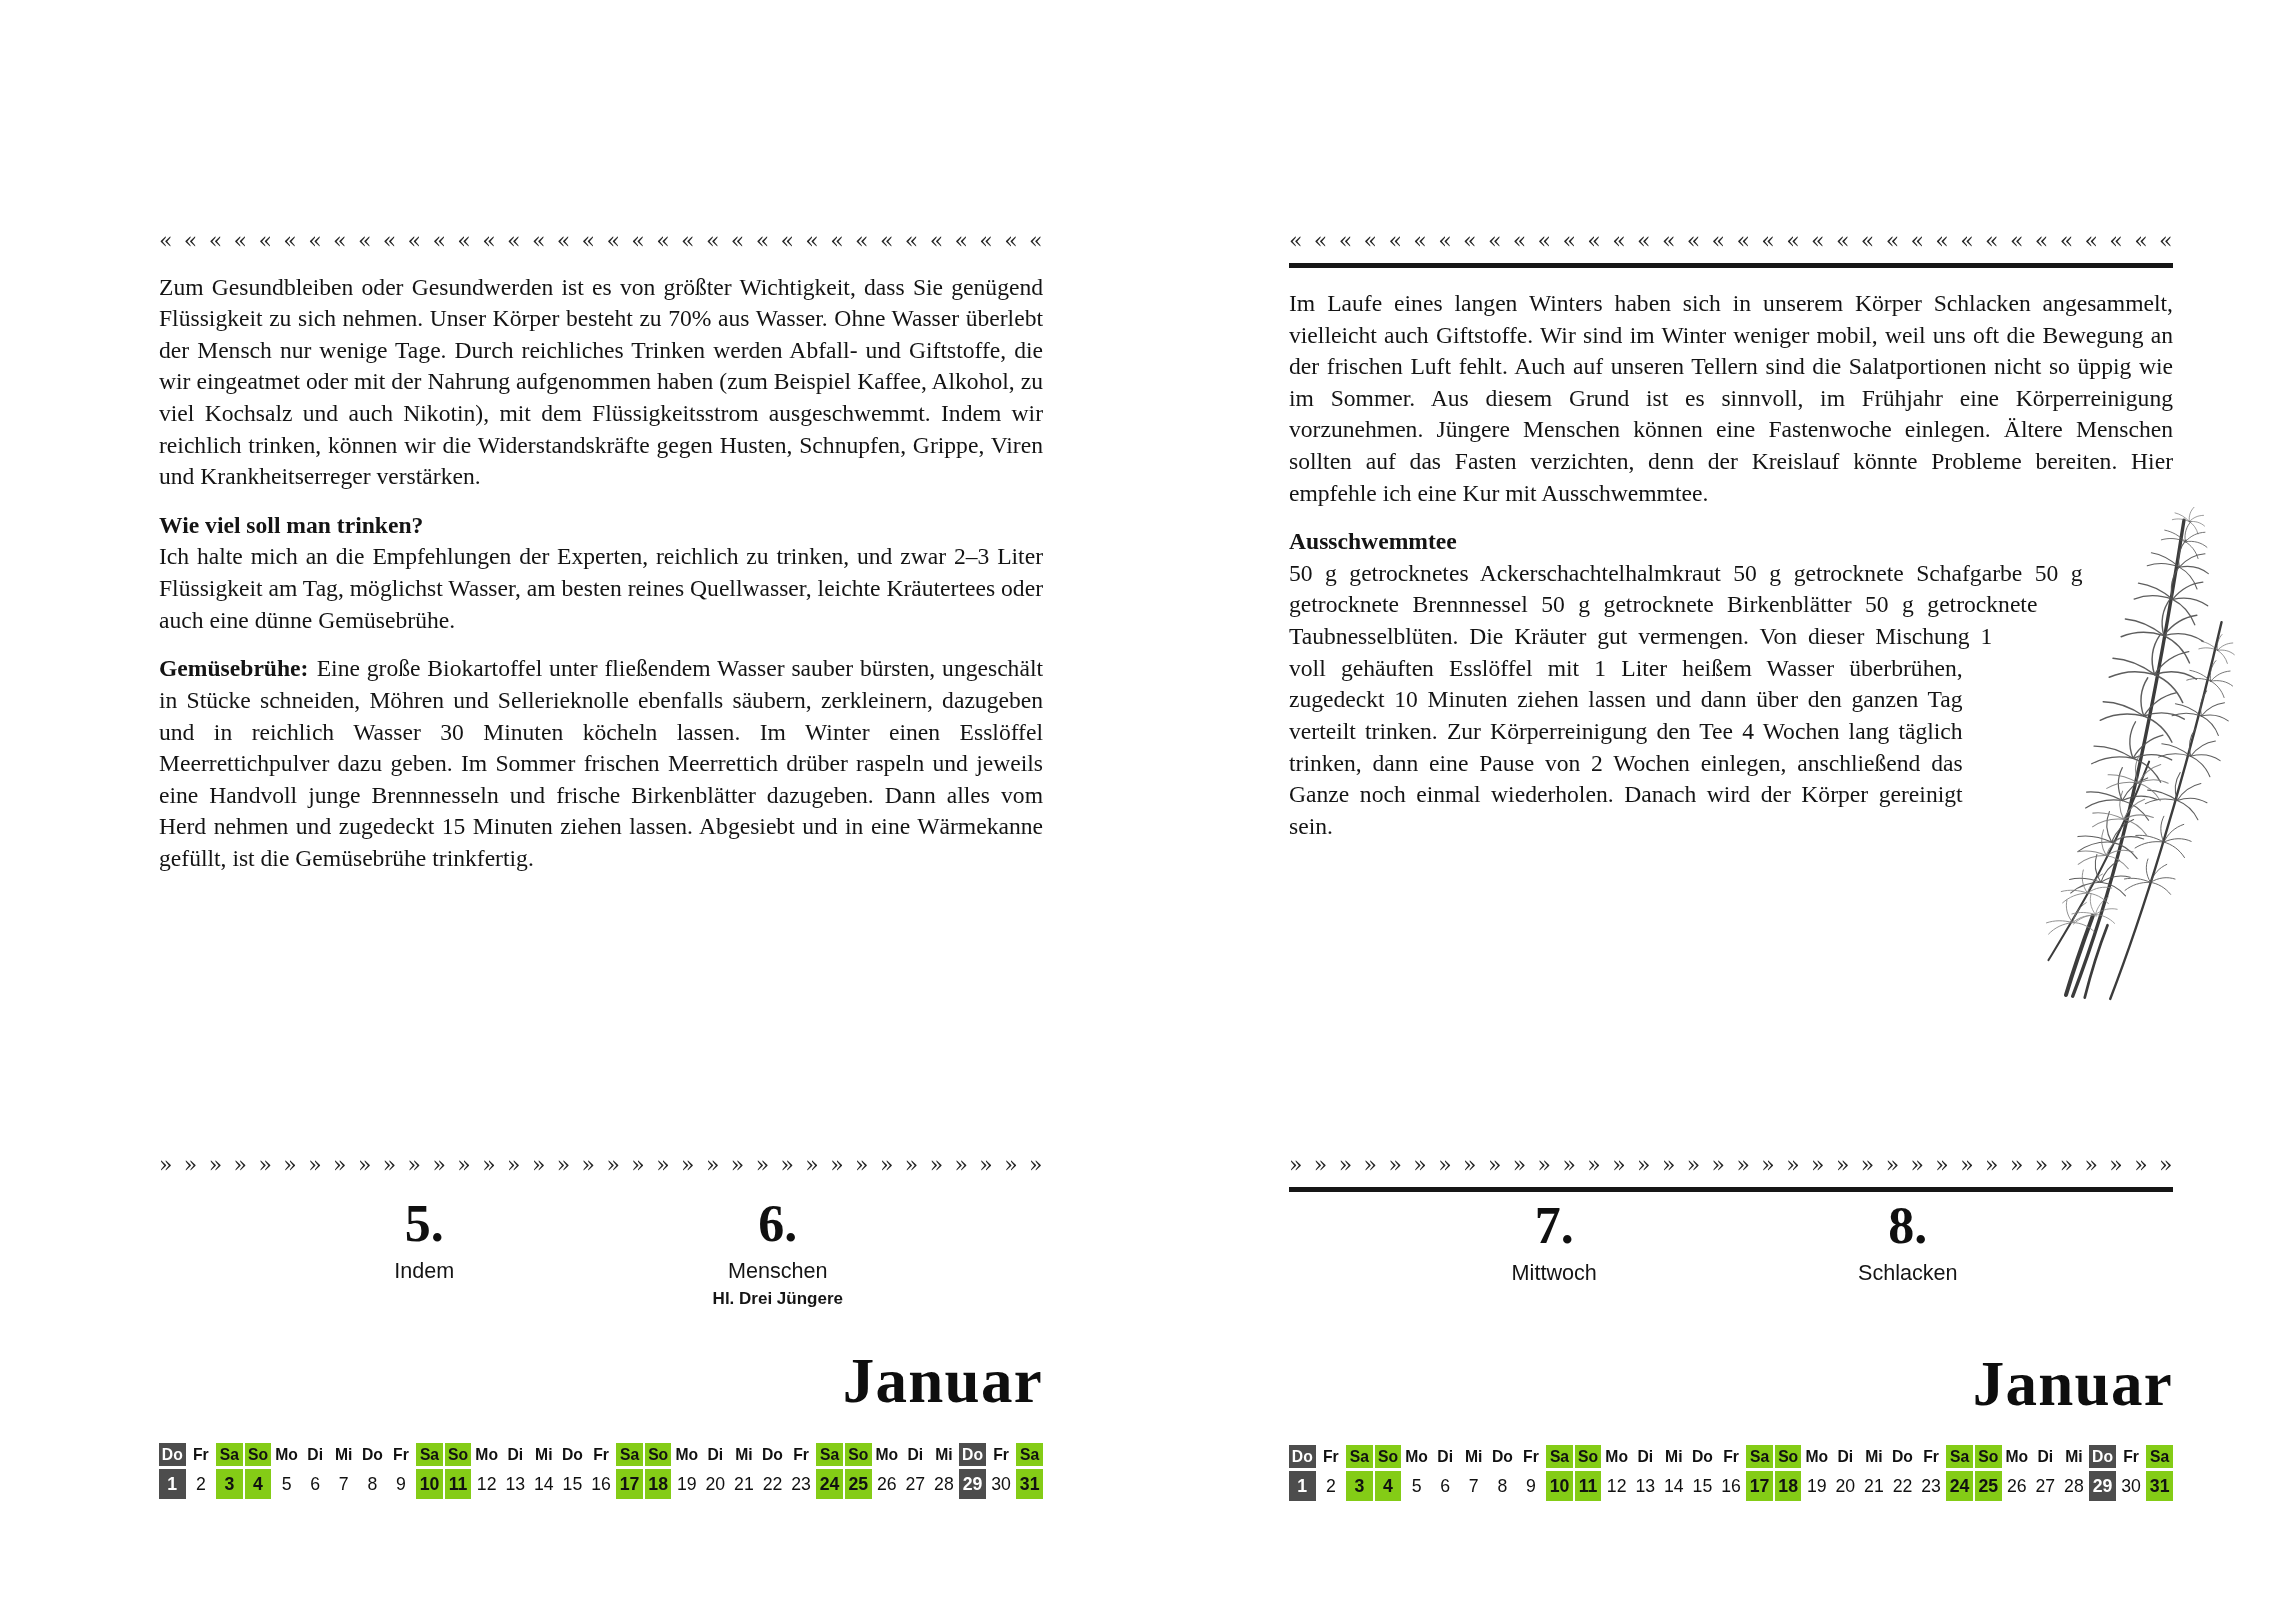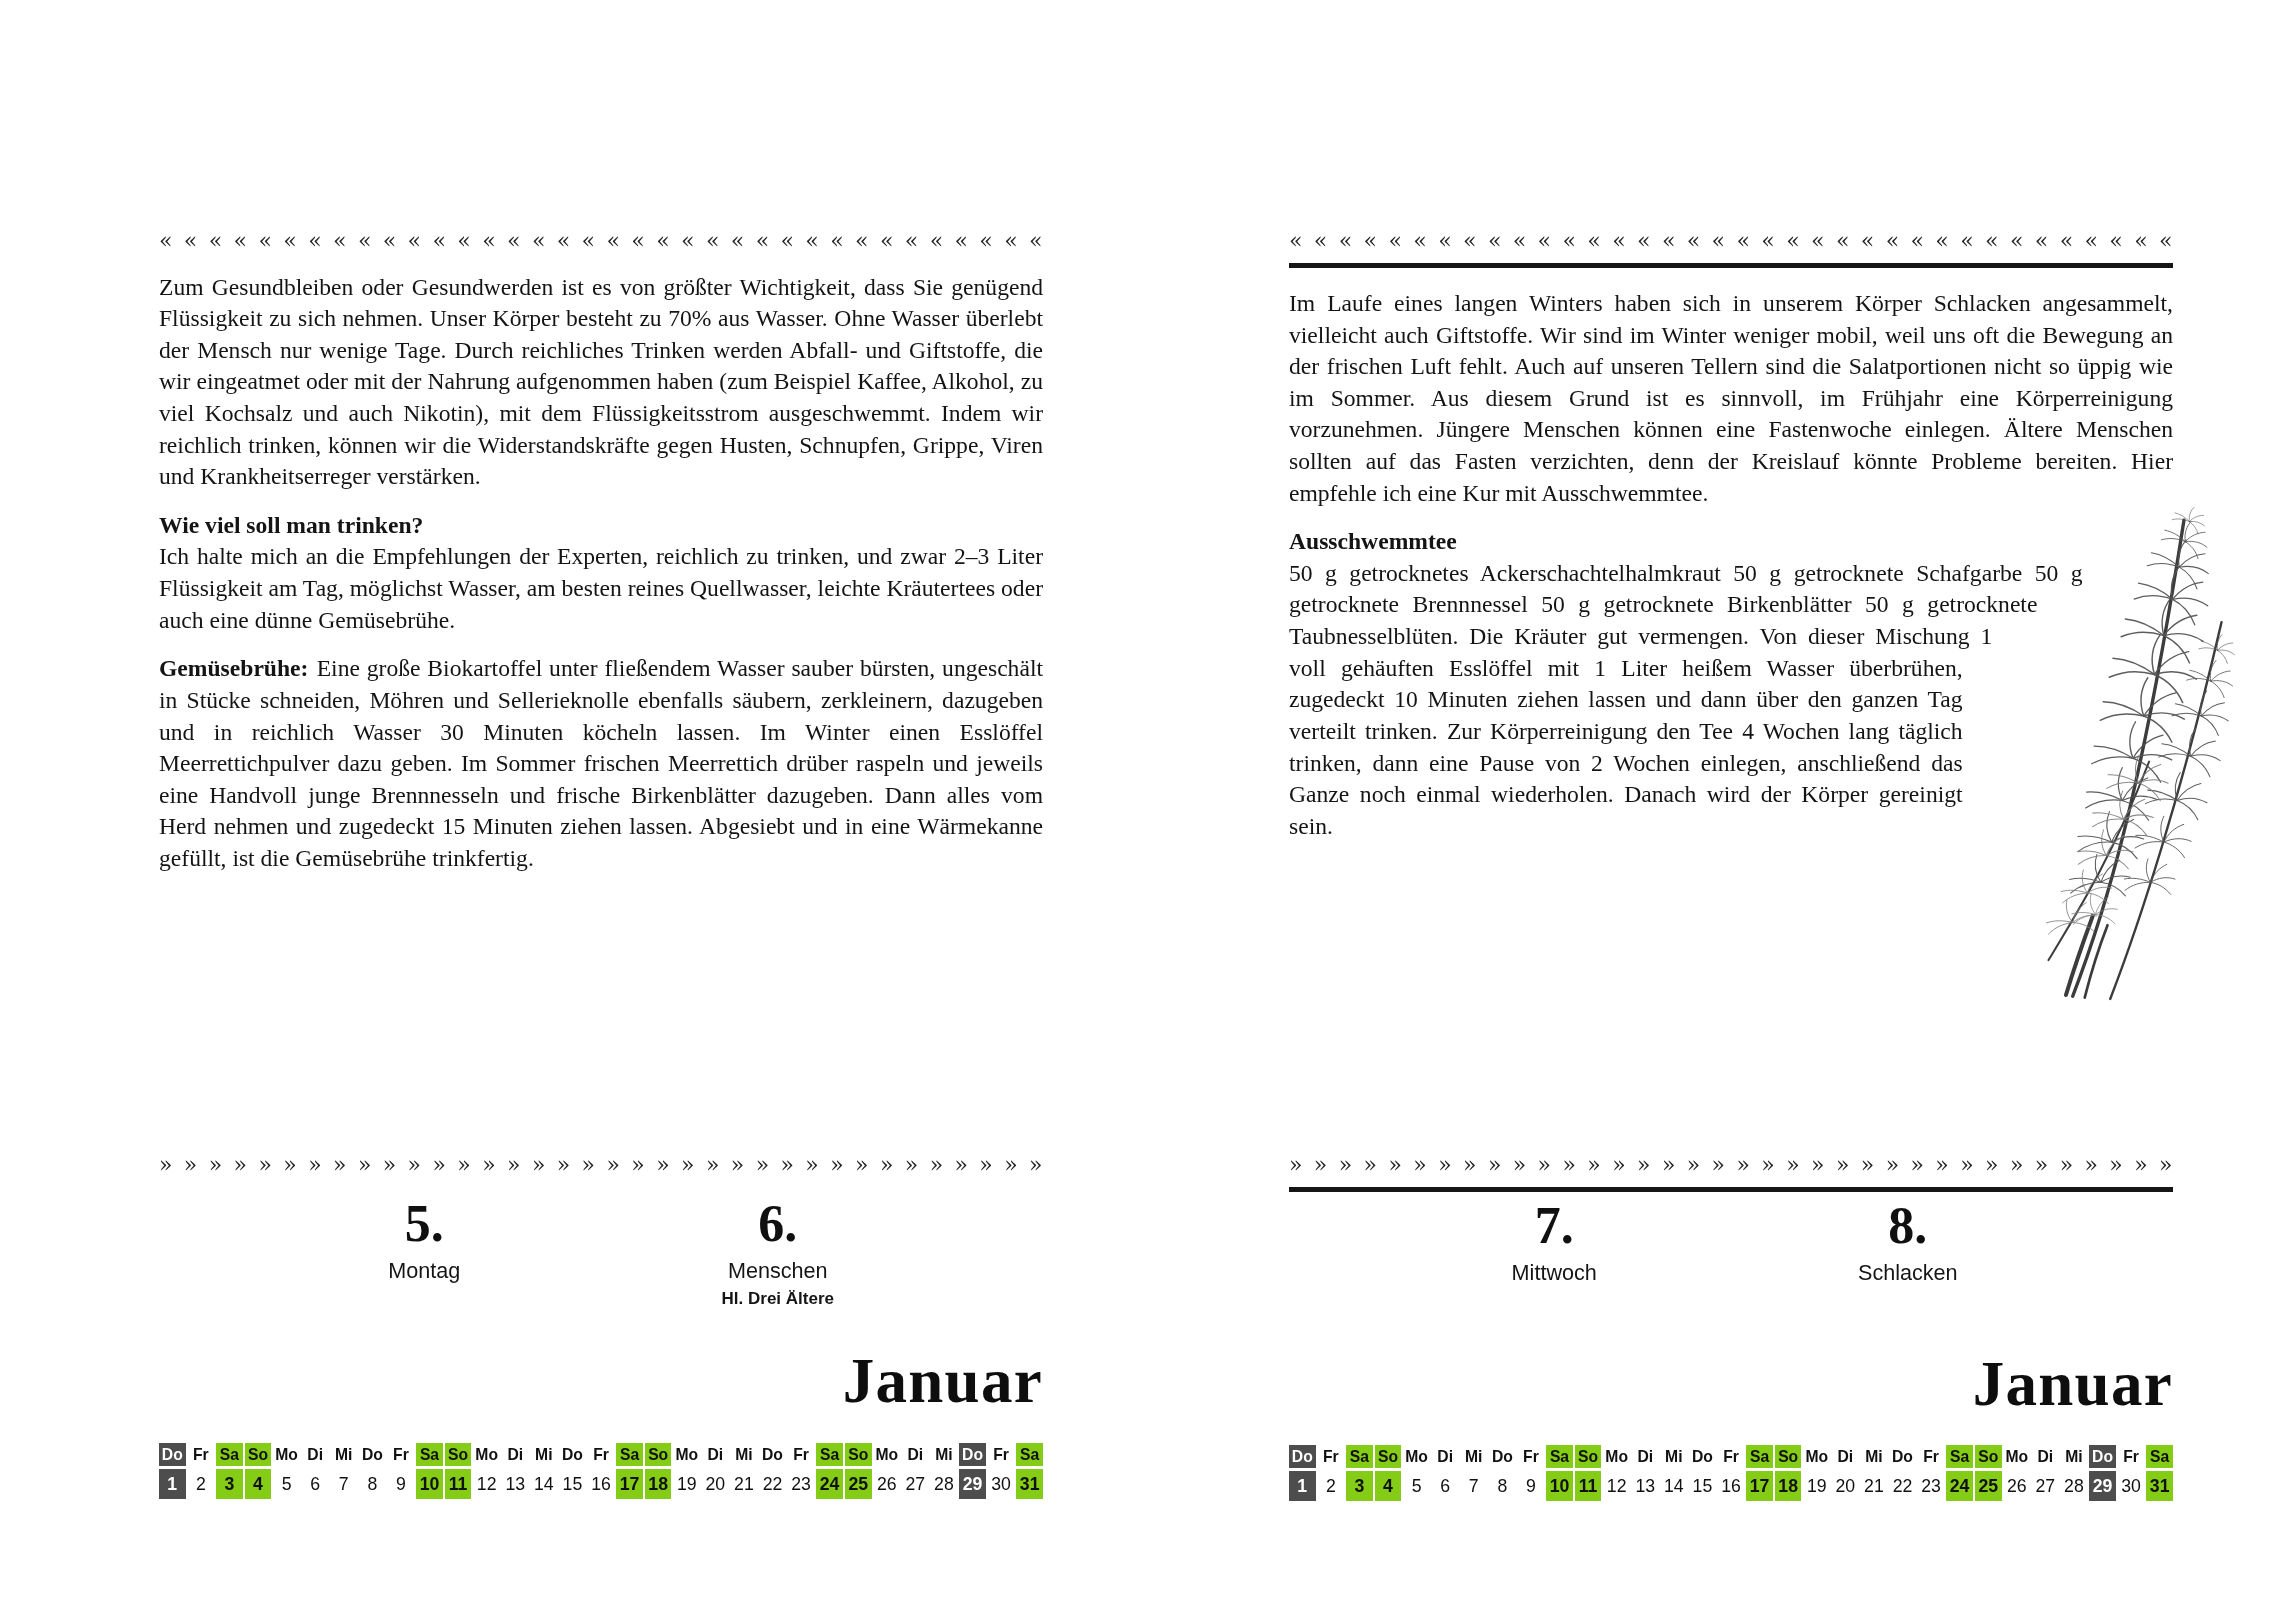--- a/index.html
+++ b/index.html
@@ -166,27 +166,27 @@
           <span>»</span>
           <span>»</span>
           <span>»</span>
           <span>»</span>
           <span>»</span>
           <span>»</span>
         </div>
       <div class="dates">
         <div class="date">
           <div class="date-num">5.</div>
-          <div class="date-weekday">Montag</div>
+          <div class="date-weekday">Indem</div>
           <div class="date-note"></div>
         </div>
         <div class="date">
           <div class="date-num">6.</div>
           <div class="date-weekday">Menschen</div>
-          <div class="date-note">Hl. Drei Ältere</div>
+          <div class="date-note">Hl. Drei Jüngere</div>
         </div>
       </div>
       <div class="month-title">Januar</div>
       <div class="month-strip">
           <div class="strip-row names">
             <span class="cell dark">Do</span>
             <span class="cell">Fr</span>
             <span class="cell wknd">Sa</span>
             <span class="cell wknd">So</span>
             <span class="cell">Mo</span>

